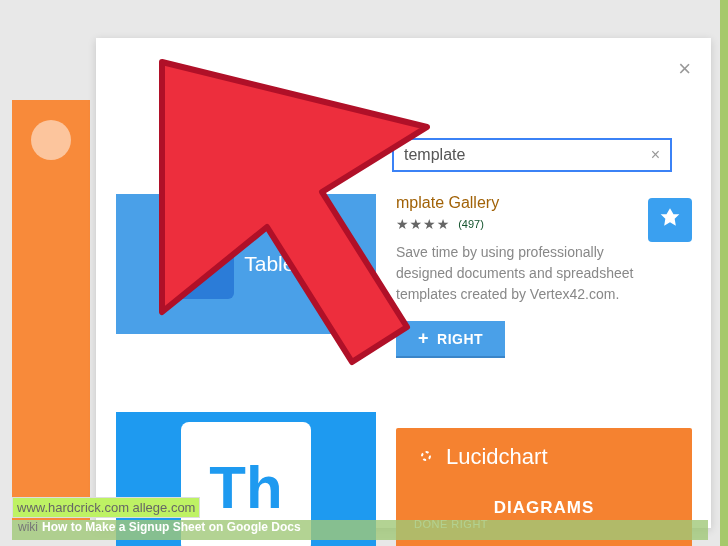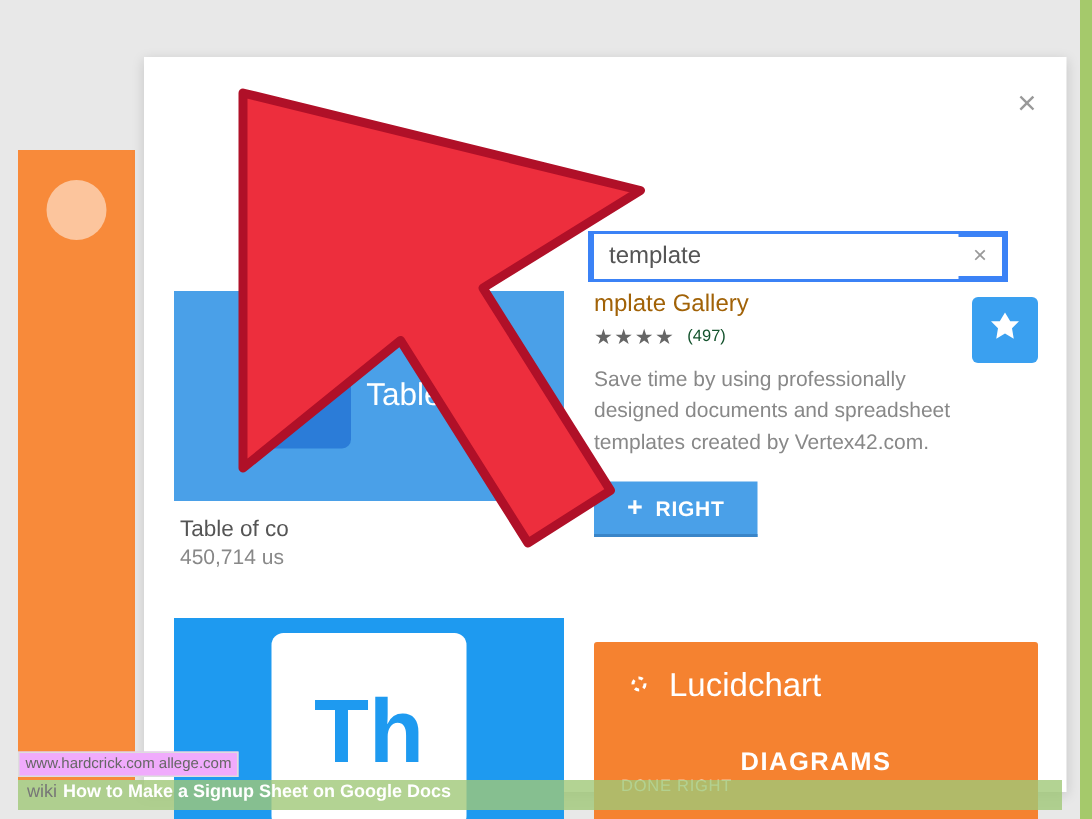--- a/index.html
+++ b/index.html
@@ -52,24 +52,23 @@
       color: #999;
       font-size: 22px;
       cursor: pointer;
     }
     .search-wrap {
       position: absolute;
       top: 100px;
       left: 296px;
       width: 280px;
       height: 34px;
-      border: 4px solid #3b82f6;
-      display: flex;
-      align-items: center;
-      margin-top: 16px;
+      border: 2px solid #3b82f6;
+      display: flex;
+      align-items: center;
     }
     .search-input {
       flex: 1;
       border: none;
       padding: 6px 10px;
       font-size: 16px;
       color: #555;
       outline: none;
     }
     .search-clear {
@@ -231,23 +230,23 @@
       position: absolute;
       left: 132px;
       top: 32px;
       pointer-events: none;
       z-index: 999;
     }
     .watermark {
       position: absolute;
       left: 12px;
       bottom: 28px;
-      font-size: 10px;
+      font-size: 13px;
       color: #666;
-      background: #f0abfc;
+      background: #bef264;
       padding: 2px 4px;
       border: 1px solid #ddd;
     }
     .caption-bar {
       position: absolute;
       bottom: 6px;
       left: 12px;
       right: 12px;
       height: 20px;
       background: rgba(160,200,120,0.8);
@@ -279,24 +278,20 @@
 
     <div class="search-wrap">
       <input class="search-input" value="template" style="">
       <span class="search-clear">×</span>
     </div>
 
     <div class="card-left">
       <div class="card-left-tile">
         <div class="card-left-inner"></div>
         <div class="card-left-text">Table of</div>
-      </div>
-      <div class="card-left-meta">
-        <div class="card-left-title">Table of co</div>
-        <div class="card-left-sub">450,714 us</div>
       </div>
     </div>
 
     <div class="card-right">
       <div class="result-title">mplate Gallery</div>
       <div class="result-rating">
         <span class="stars">★★★★</span>
         <span class="rating-count">(497)</span>
       </div>
       <div class="result-icon">

